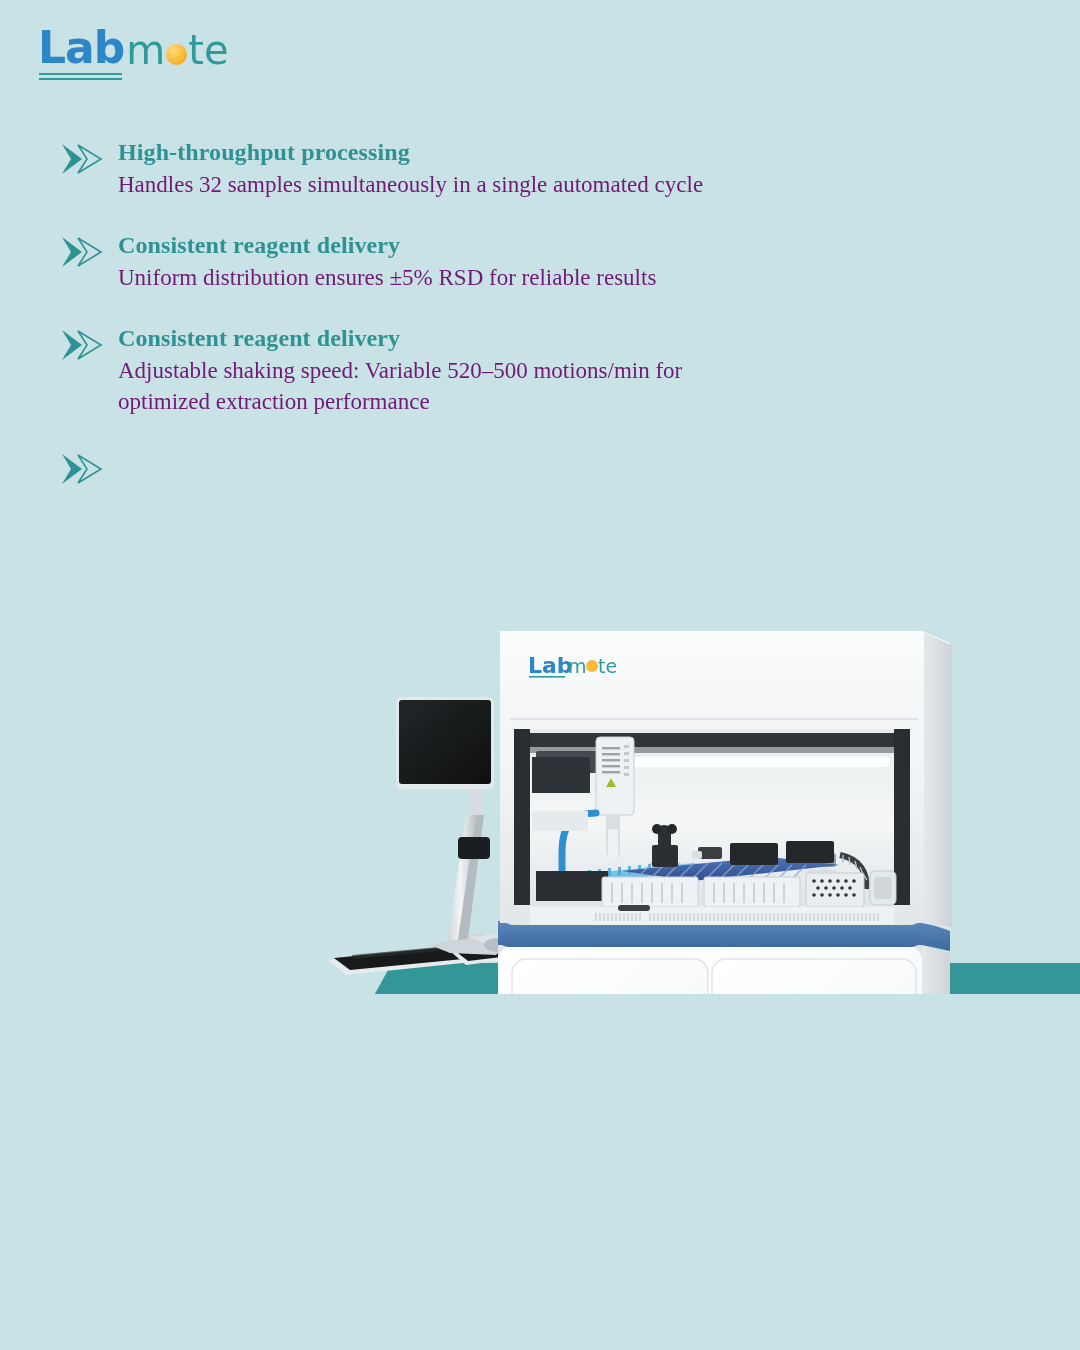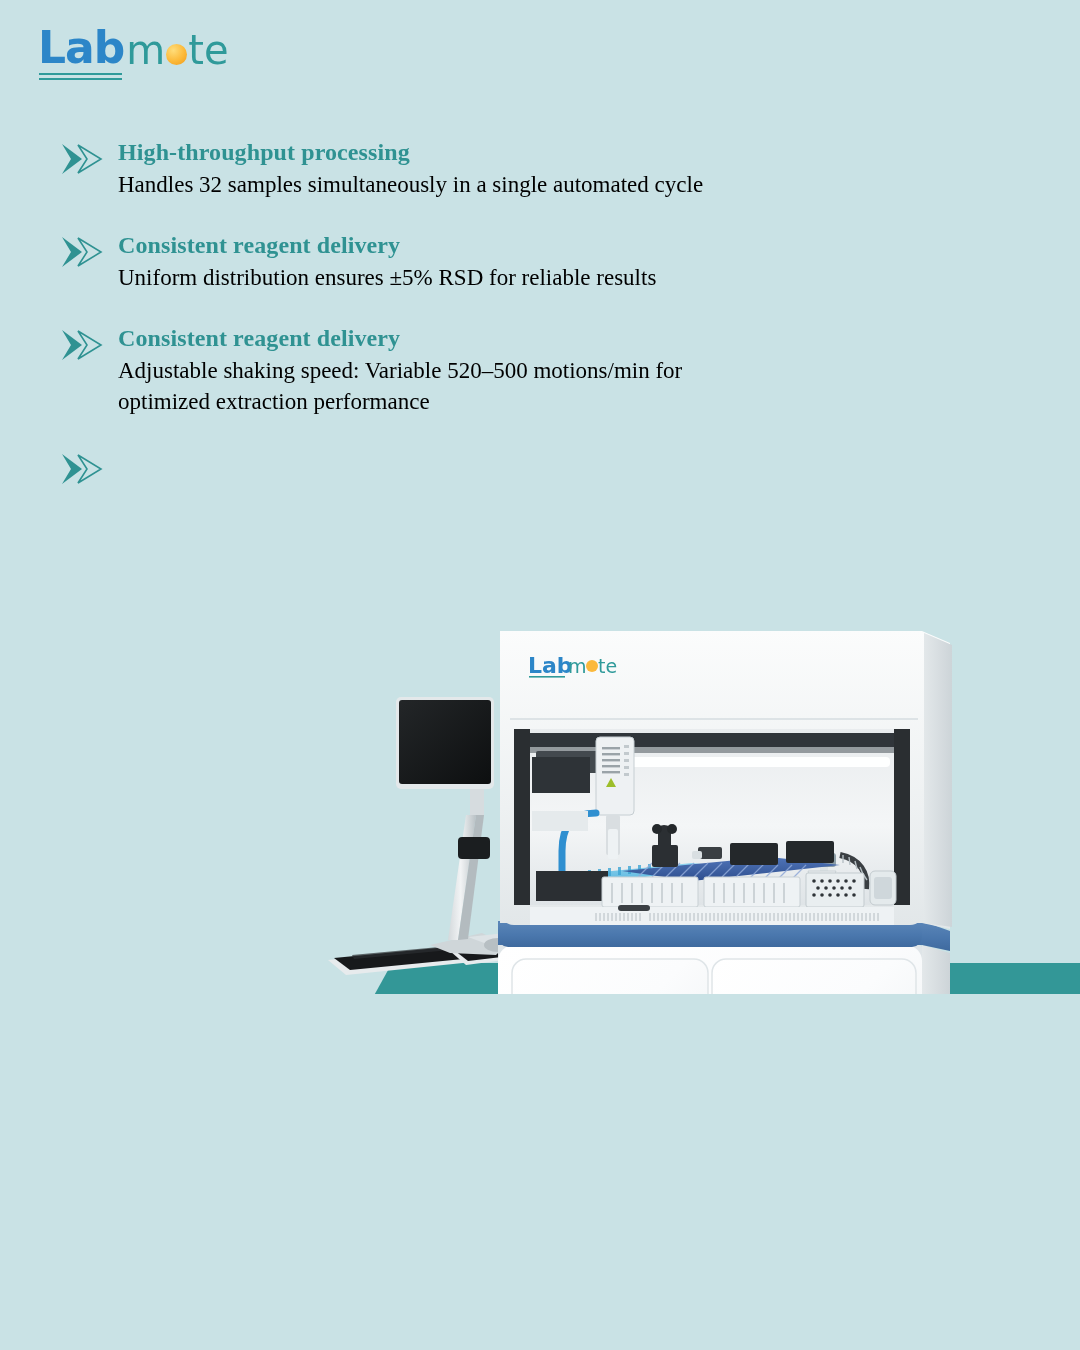--- a/index.html
+++ b/index.html
@@ -50,21 +50,21 @@
   .feature{position:relative;margin-bottom:30px;padding-left:58px;}
   .feature:nth-child(1){margin-bottom:30px;}
   .chevron-icon{
     position:absolute;left:0;top:4px;width:48px;height:34px;
   }
   .f-title{
     color:#2f9292;font-weight:bold;font-size:24px;
     line-height:1.22;margin:0 0 2px 0;letter-spacing:0.1px;
   }
   .f-desc{
-    color:#000000;font-size:23px;line-height:1.37;margin:0;
+    color:#701a75;font-size:23px;line-height:1.37;margin:0;
     max-width:660px;
   }
 
   
   .product{position:absolute;left:300px;top:615px;width:780px;height:640px;}
 </style>
 </head>
 <body>
 
 <div class="canvas">

